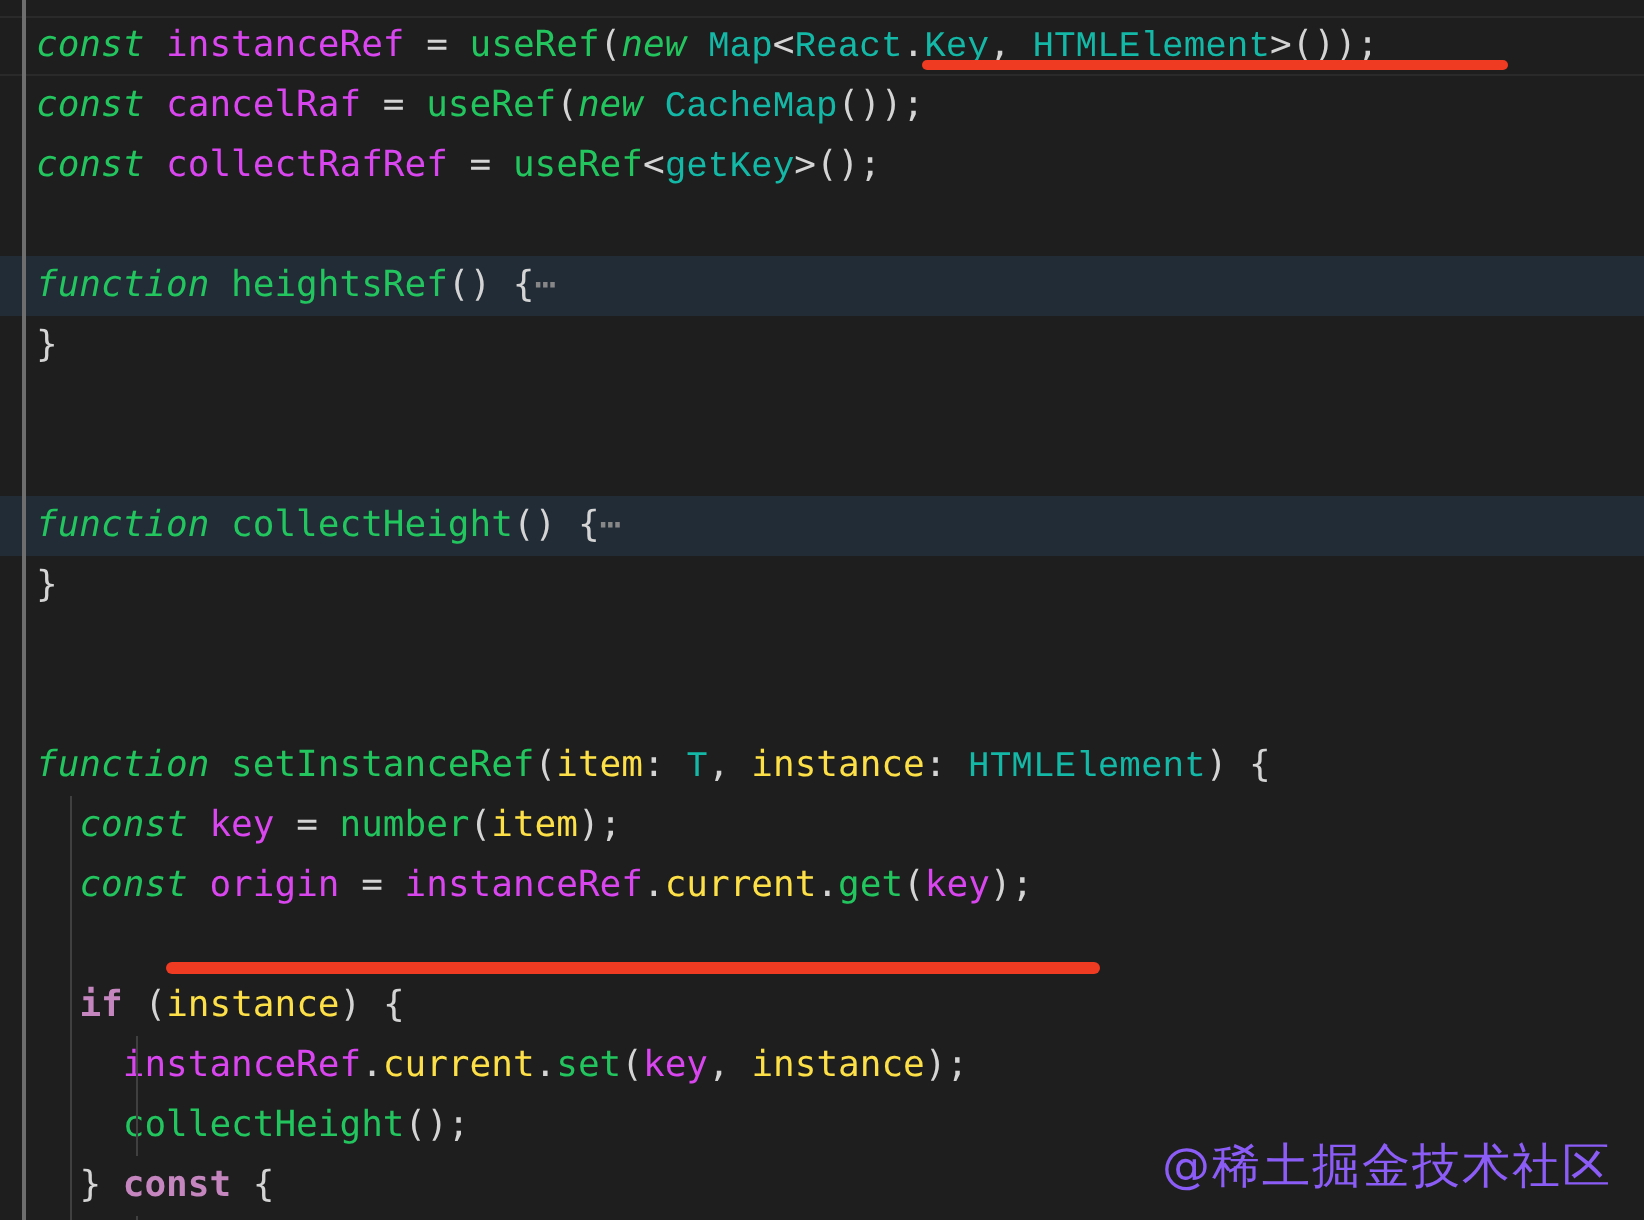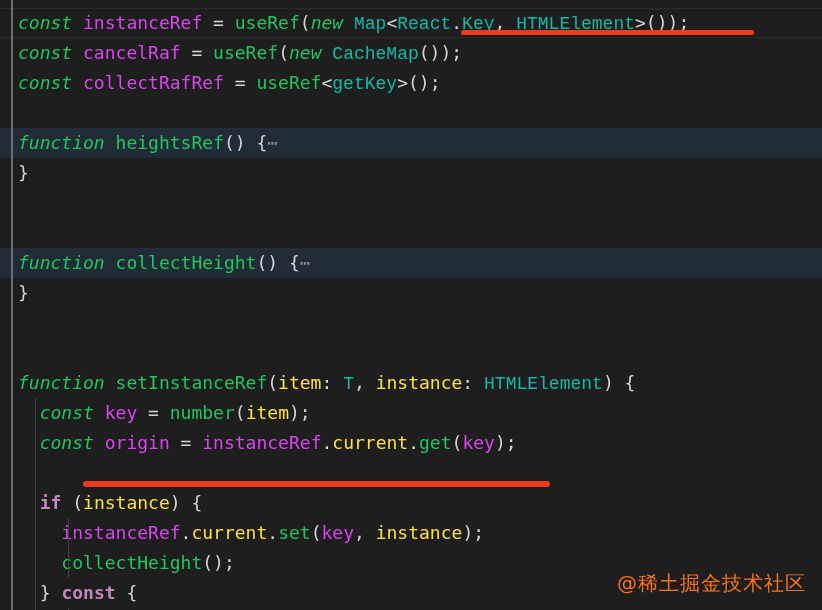--- a/index.html
+++ b/index.html
@@ -79,23 +79,23 @@
     background: #ee3b22;
     border-radius: 3px;
     z-index: 6;
   }
 
   
   .watermark {
     position: absolute;
     right: 16px;
     bottom: 12px;
-    color: #f97316;
+    color: #8b5cf6;
     font-family: "DejaVu Sans", "Liberation Sans", sans-serif;
-    font-size: 20px;
+    font-size: 24px;
     letter-spacing: 1px;
     user-select: none;
     z-index: 7;
   }
 </style>
 </head>
 <body>
 
 <div id="editor">
 

